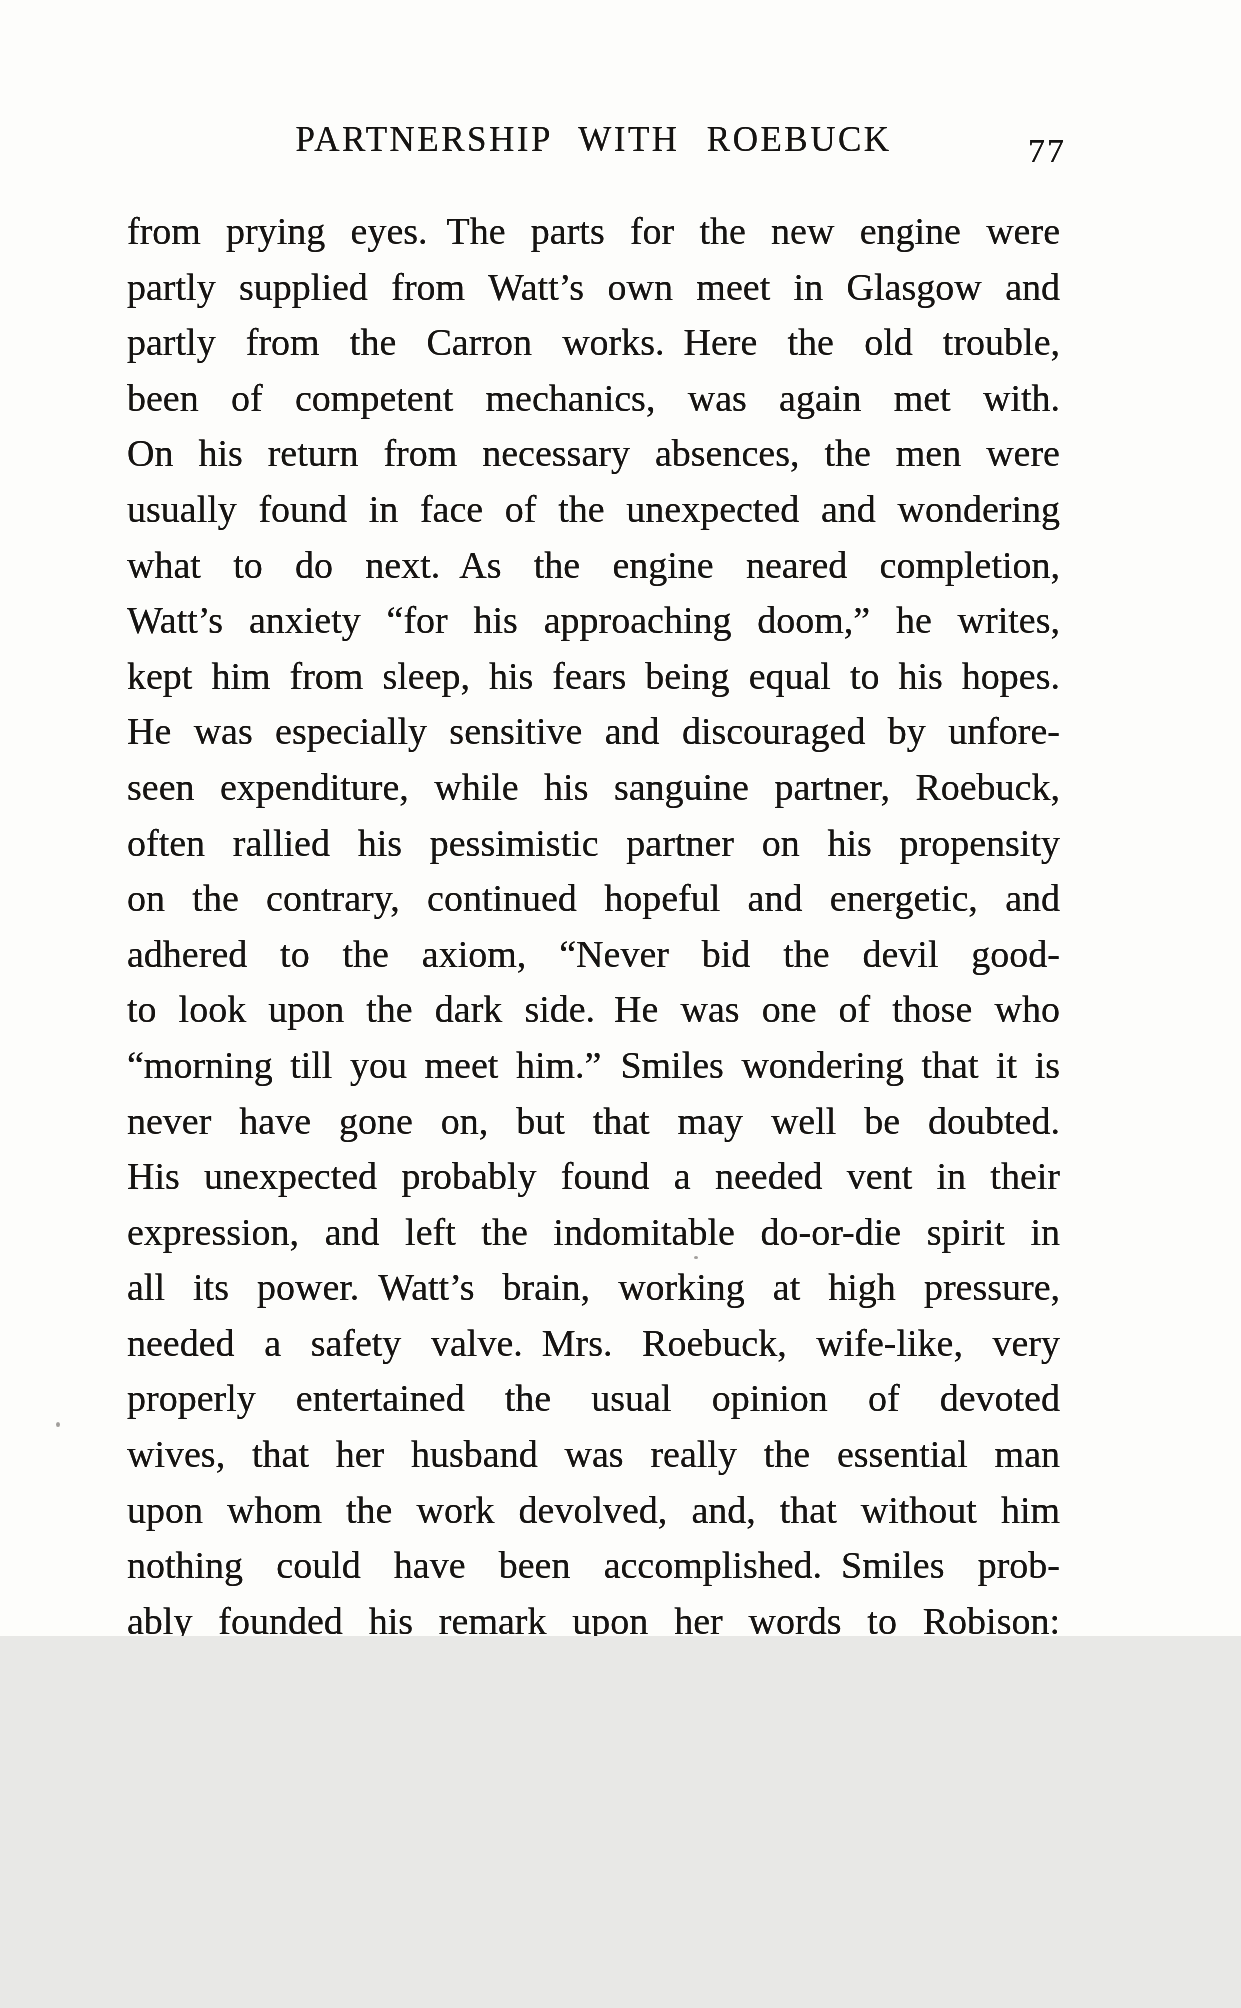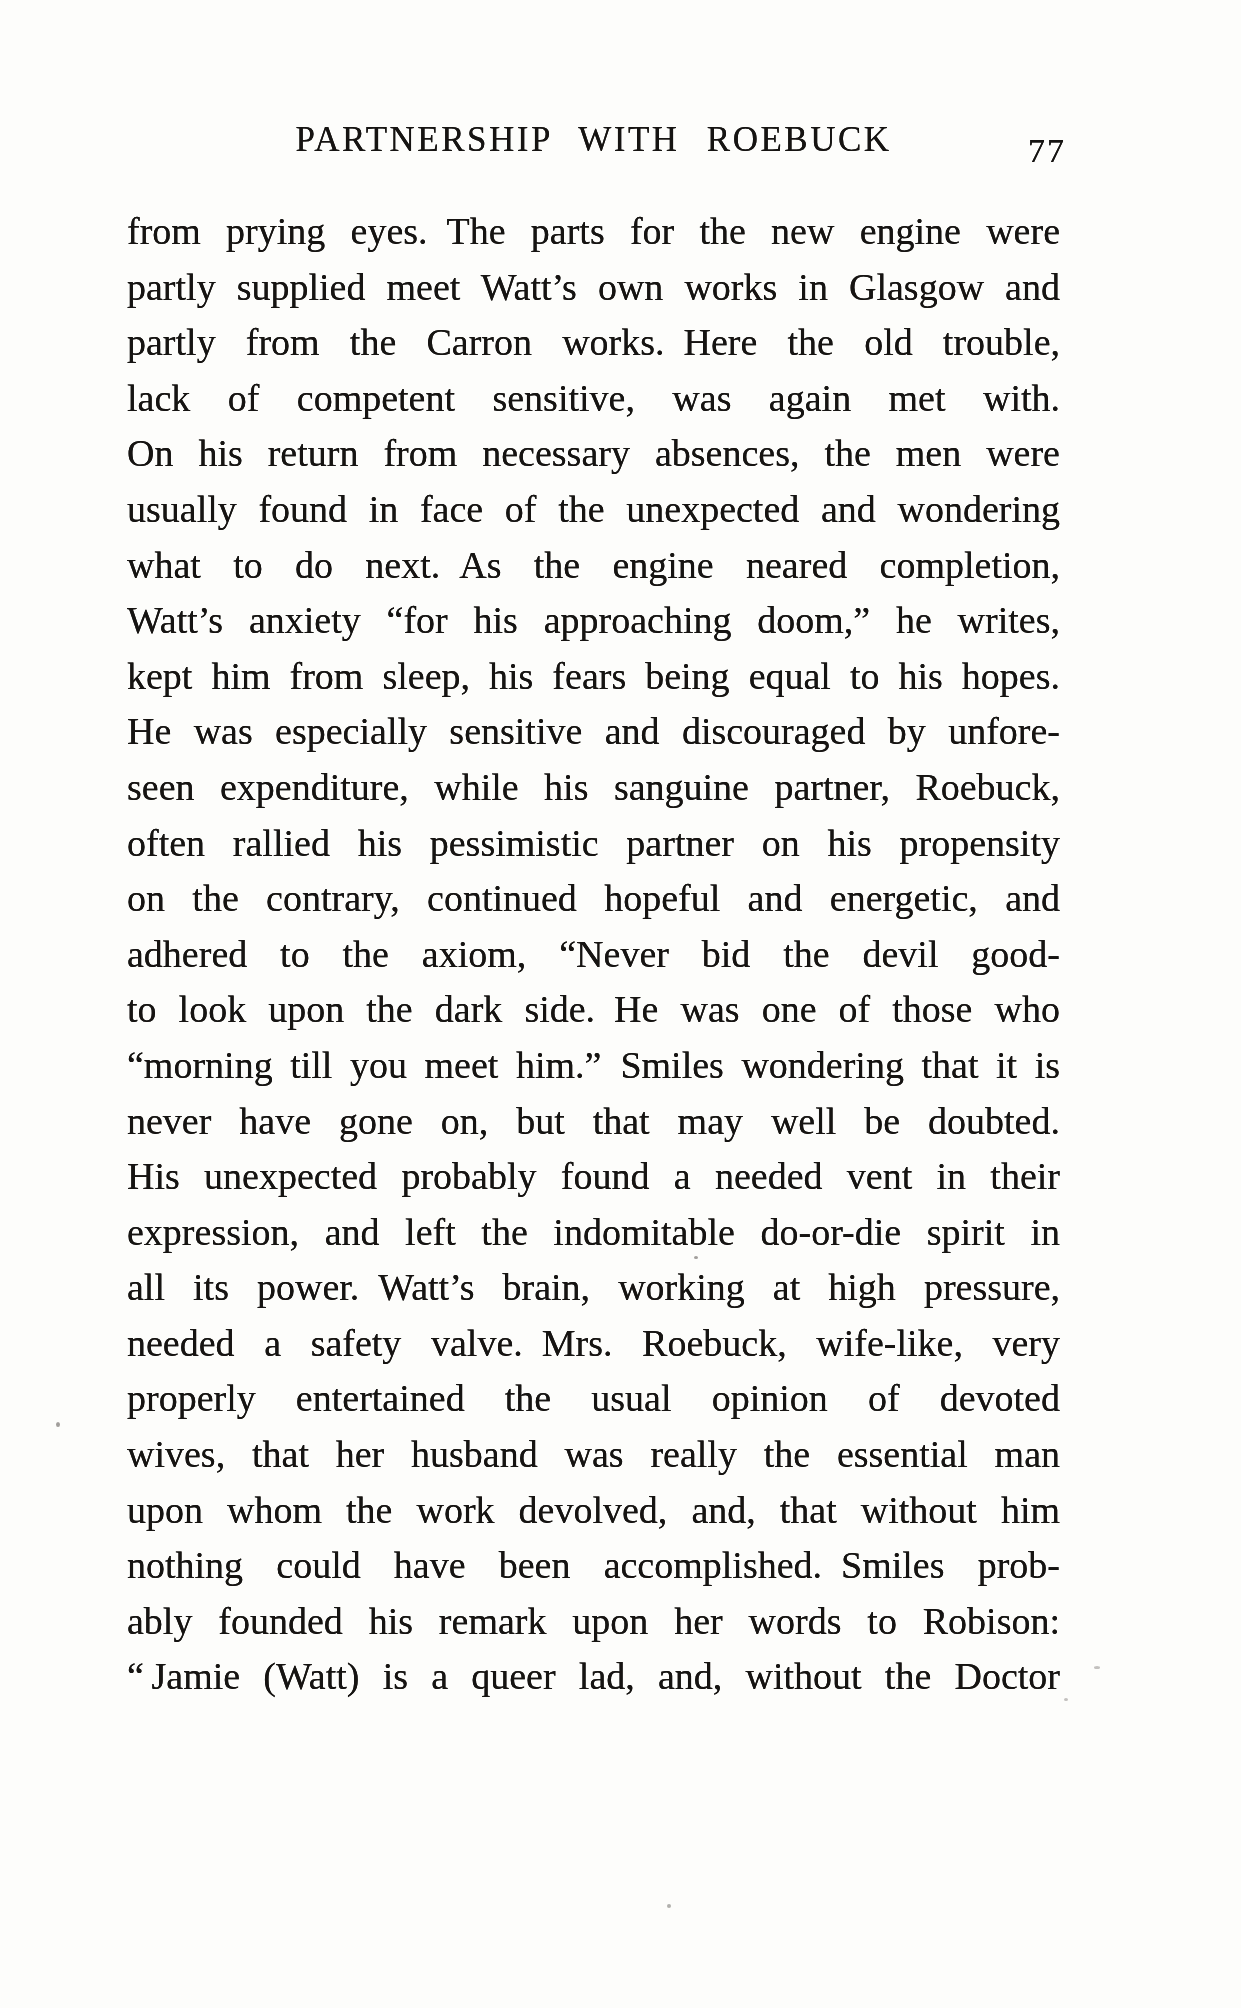--- a/index.html
+++ b/index.html
@@ -3,21 +3,21 @@
 <meta charset="utf-8">
 <style>
   html, body {
     margin: 0;
     padding: 0;
     background: #e8e8e6;
   }
   .page {
     position: relative;
     width: 1241px;
-    height: 2008px;
+    height: 1636px;
     margin: 0 auto;
     background: #fdfdfb;
     color: #161412;
     font-family: "Liberation Serif", "DejaVu Serif", serif;
     overflow: hidden;
   }
   .running-head {
     position: absolute;
     top: 122px;
     left: 127px;
@@ -71,23 +71,23 @@
 <body>
 
 <div class="page">
 
   <div class="running-head">PARTNERSHIP WITH ROEBUCK</div>
 
   <div class="page-number">77</div>
 
   <div class="body-text">
       <div class="line">from prying eyes. The parts for the new engine were</div>
-      <div class="line">partly supplied meet Watt’s own works in Glasgow and</div>
+      <div class="line">partly supplied from Watt’s own meet in Glasgow and</div>
       <div class="line">partly from the Carron works. Here the old trouble,</div>
-      <div class="line">lack of competent sensitive, was again met with.</div>
+      <div class="line">been of competent mechanics, was again met with.</div>
       <div class="line">On his return from necessary absences, the men were</div>
       <div class="line">usually found in face of the unexpected and wondering</div>
       <div class="line">what to do next. As the engine neared completion,</div>
       <div class="line">Watt’s anxiety “for his approaching doom,” he writes,</div>
       <div class="line">kept him from sleep, his fears being equal to his hopes.</div>
       <div class="line">He was especially sensitive and discouraged by unfore-</div>
       <div class="line">seen expenditure, while his sanguine partner, Roebuck,</div>
       <div class="line">often rallied his pessimistic partner on his propensity</div>
       <div class="line">on the contrary, continued hopeful and energetic, and</div>
       <div class="line">adhered to the axiom, “Never bid the devil good-</div>

